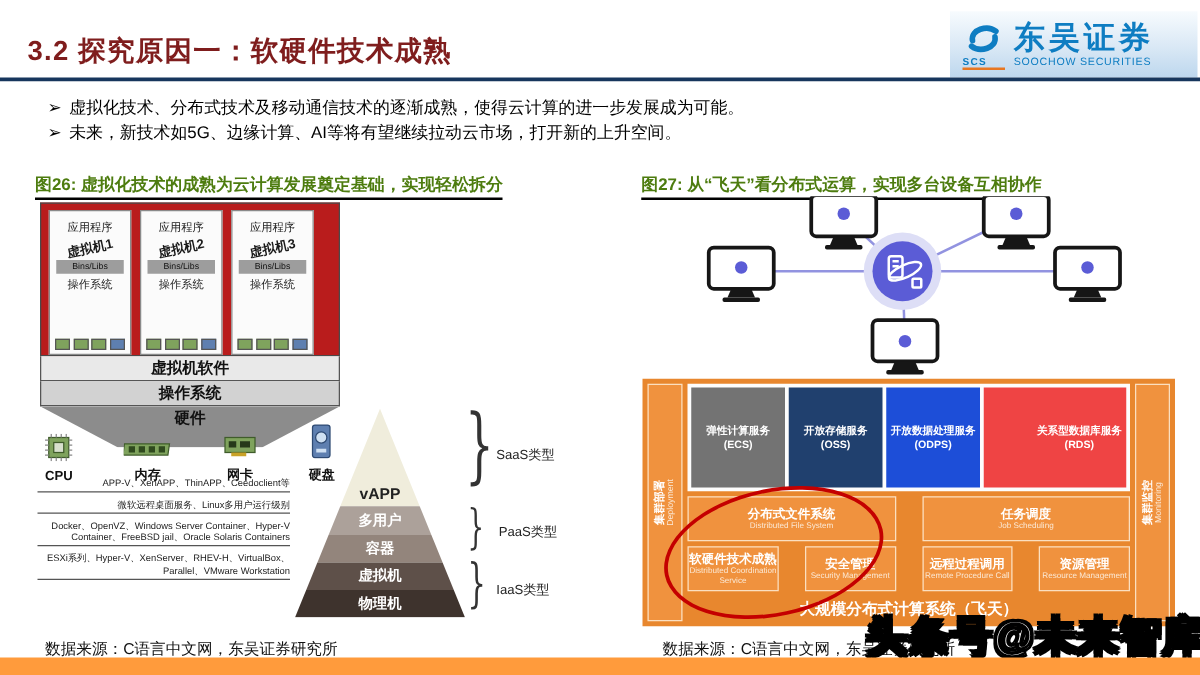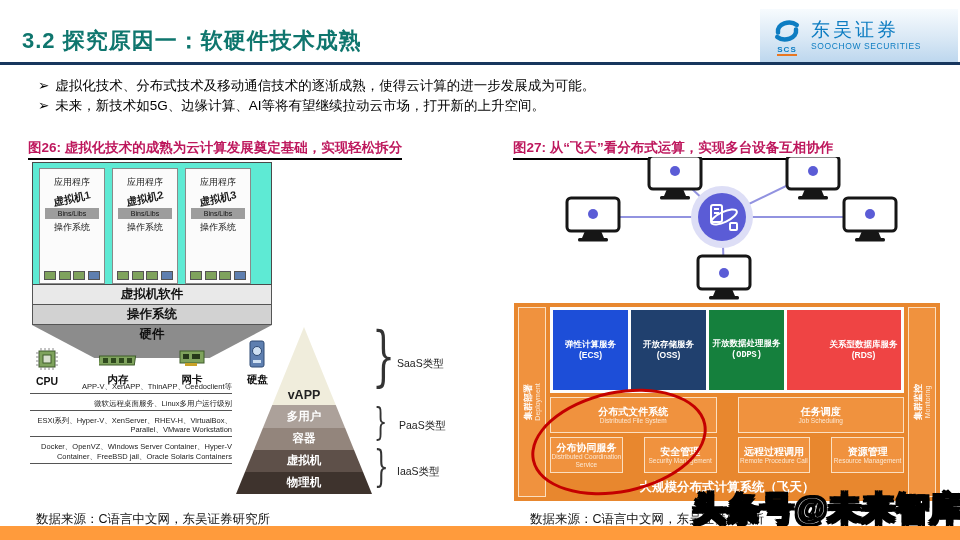--- a/index.html
+++ b/index.html
@@ -1,46 +1,46 @@
 <!DOCTYPE html>
 <html><head>
 <meta charset="utf-8">
 <style>
   html,body{margin:0;padding:0;background:#888;}
   .canvas{position:relative;width:960px;height:540px;background:#fff;overflow:hidden;
           font-family:"Liberation Sans","DejaVu Sans",sans-serif;margin:0 auto;}
 
   
   .page-title{position:absolute;left:22px;top:26px;font-size:22px;font-weight:bold;
-              color:#0f766e;letter-spacing:1px;}
+              color:#7f1d1d;letter-spacing:1px;}
   .logo{position:absolute;right:2px;top:9px;width:198px;height:53px;
         background:linear-gradient(180deg,#F7FBFE 0%,#D9E8F5 55%,#BDD7EE 100%);
         display:flex;align-items:center;gap:7px;padding-left:10px;box-sizing:border-box;}
-  .logo-mark-wrap{display:flex;flex-direction:column;align-items:center;}
+  .logo-mark-wrap{display:flex;flex-direction:column;}
   .logo-scs{font-size:8px;font-weight:bold;color:#0E7DC2;border-bottom:2px solid #E87722;
             line-height:1;letter-spacing:1px;}
-  .logo-cn{font-size:19px;font-weight:normal;color:#0E7DC2;letter-spacing:3px;line-height:1.1;}
+  .logo-cn{font-size:25px;font-weight:bold;color:#0E7DC2;letter-spacing:3px;line-height:1.1;}
   .logo-en{font-size:8.5px;color:#0E7DC2;letter-spacing:0.6px;}
   .title-rule{position:absolute;left:0;top:62px;width:960px;height:3px;background:#17365D;}
 
   
   .bullets{position:absolute;left:38px;top:76px;width:880px;font-size:13.5px;color:#000;
            line-height:1.5;}
   .bullet{display:flex;}
   .bmark{margin-right:6px;}
 
   
-  .figtitle{position:absolute;font-size:13.5px;font-weight:bold;color:#be185d;
+  .figtitle{position:absolute;font-size:13.5px;font-weight:bold;color:#4d7c0f;
             border-bottom:2px solid #000;padding-bottom:1px;white-space:nowrap;}
   .ft26{left:28px;top:139px;}
   .ft27{left:513px;top:139px;}
 
   
   .vstack{position:absolute;left:32px;top:162px;width:240px;}
-  .vouter{background:#5eead4;border:1px solid #4A4A4A;height:116px;padding:5px 20px 0 6px;
+  .vouter{background:#b91c1c;border:1px solid #4A4A4A;height:116px;padding:5px 20px 0 6px;
           display:flex;gap:7px;box-sizing:content-box;}
   .vm{flex:1;background:#FBFBFB;border:1px solid #8A8A8A;position:relative;text-align:center;}
   .vm-app{margin-top:7px;font-size:9px;color:#222;}
   .vm-name{transform:rotate(-12deg);font-size:10.5px;font-weight:bold;color:#1a1a1a;margin-top:3px;}
   .vm-bins{background:#9D9D9D;color:#111;font-size:7px;margin:2px 5px 0 5px;padding:2px 0;}
   .vm-os{font-size:9px;margin-top:2px;color:#222;}
   .vm-ics{position:absolute;left:4px;right:4px;bottom:3px;display:flex;justify-content:space-between;}
   .vic{width:10px;height:7px;border:1px solid #555;}
   .vic.g{background:#7FA35D;} .vic.b{background:#5E7FB0;}
   .sbar{border:1px solid #555;border-top:none;text-align:center;font-weight:bold;color:#111;
@@ -222,22 +222,22 @@
           </svg>
           <div class="hwlabel">硬盘</div>
         </div>
       </div>
     </div>
   </div>
 
   <div class="anns">
     <div class="ann">APP-V、XenAPP、ThinAPP、Ceedoclient等</div>
     <div class="ann">微软远程桌面服务、Linux多用户运行级别</div>
+    <div class="ann">Docker、OpenVZ、Windows Server Container、Hyper-V Container、FreeBSD jail、Oracle Solaris Containers</div>
     <div class="ann">ESXi系列、Hyper-V、XenServer、RHEV-H、VirtualBox、Parallel、VMware Workstation</div>
-    <div class="ann">Docker、OpenVZ、Windows Server Container、Hyper-V Container、FreeBSD jail、Oracle Solaris Containers</div>
   </div>
 
   <div class="pyr">
     <div class="pslice top" style="height: 46%; background-color: rgb(240, 237, 220); color: rgb(34, 34, 34);">vAPP</div>
     <div class="pslice low" style="height: 13.5%; background-color: rgb(172, 161, 154); color: rgb(255, 255, 255);">多用户</div>
     <div class="pslice low" style="height: 13.5%; background-color: rgb(147, 133, 124); color: rgb(255, 255, 255);">容器</div>
     <div class="pslice low" style="height: 13.5%; background-color: rgb(94, 80, 73); color: rgb(255, 255, 255);">虚拟机</div>
     <div class="pslice low" style="height: 13.5%; background-color: rgb(62, 51, 45); color: rgb(255, 255, 255);">物理机</div>
   </div>
   <span class="brace" style="left:372px;top:326px;font-size:66px;">}</span>
@@ -289,29 +289,29 @@
   <div class="arch">
     <div class="sidebar">
       <div class="vwrap">
         <div class="v-cn">集群部署</div>
         <div class="v-en">Deployment</div>
       </div>
     </div>
 
     <div class="archmid">
       <div class="svcrow">
-        <div class="svc" style="background-color: #1d4ed8;">
+        <div class="svc" style="background-color: #737373;">
           <span>弹性计算服务</span>
           <span>(ECS)</span>
         </div>
         <div class="svc" style="background-color: rgb(32, 64, 110);">
           <span>开放存储服务</span>
           <span>(OSS)</span>
         </div>
-        <div class="svc" style="background-color: #15803d; font-family: Liberation Mono, monospace;">
+        <div class="svc" style="background-color: #1d4ed8;">
           <span>开放数据处理服务</span>
           <span>(ODPS)</span>
         </div>
         <div class="svc" style="background-color: #ef4444; padding-left: 41px;">
           <span>关系型数据库服务</span>
           <span>(RDS)</span>
         </div>
       </div>
 
       <div class="orow">
@@ -320,21 +320,21 @@
           <span class="en">Distributed File System</span>
         </div>
         <div class="obox">
           <span class="cn">任务调度</span>
           <span class="en">Job Scheduling</span>
         </div>
       </div>
 
       <div class="orow">
         <div class="obox">
-          <span class="cn">分布协同服务</span>
+          <span class="cn">软硬件技术成熟</span>
           <span class="en">Distributed Coordination Service</span>
         </div>
         <div class="obox">
           <span class="cn">安全管理</span>
           <span class="en">Security Management</span>
         </div>
         <div class="obox">
           <span class="cn">远程过程调用</span>
           <span class="en">Remote Procedure Call</span>
         </div>

